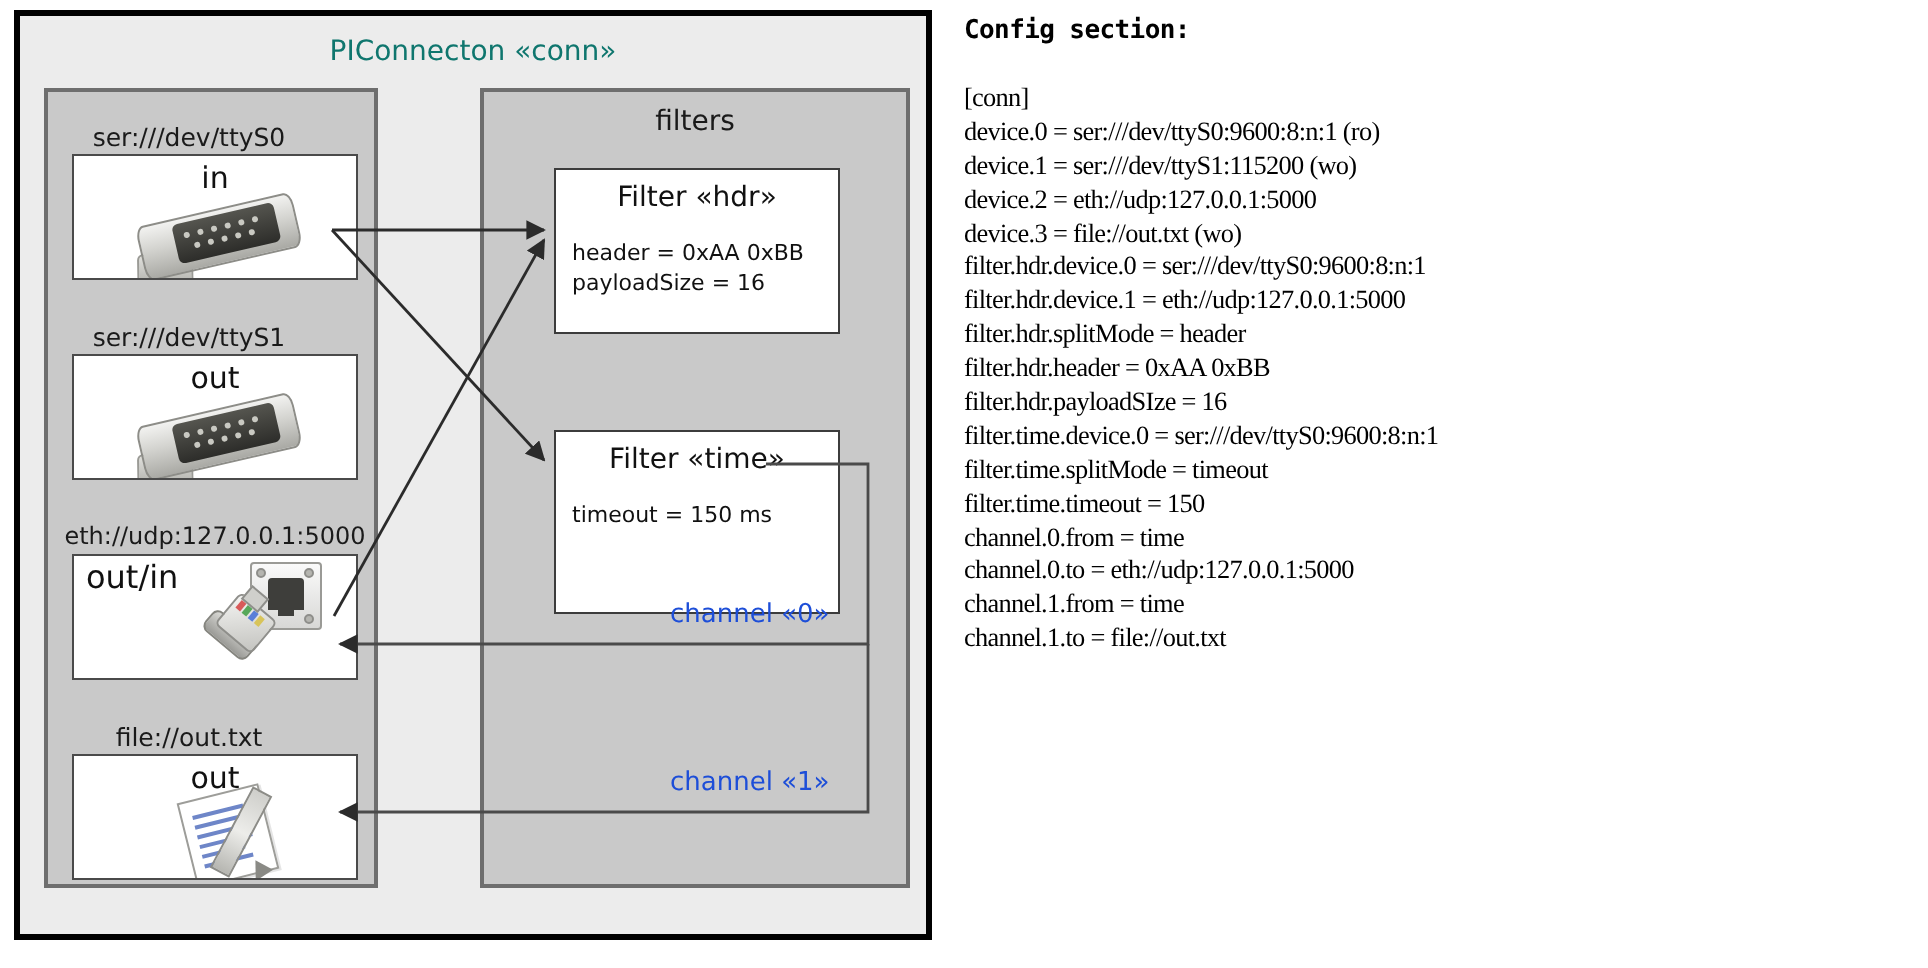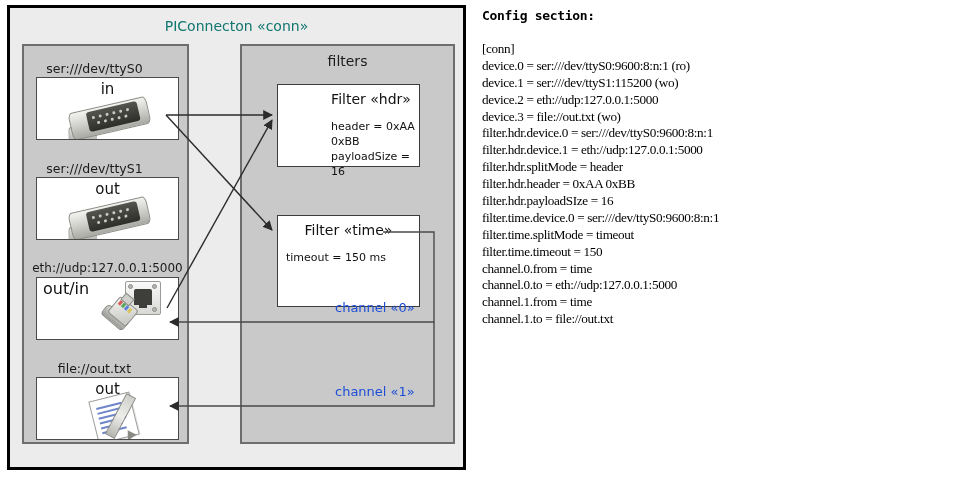--- a/index.html
+++ b/index.html
@@ -301,21 +301,21 @@
 
   
   .filter-card {
     position: absolute;
     left: 35px;
     width: 143px;
     background: #ffffff;
     border: 1.5px solid #3c3c3c;
     box-sizing: border-box;
   }
-  #filter-hdr  { top: 38px;  height: 83px; padding-left: 45px; }
+  #filter-hdr  { top: 38px;  height: 83px; }
   #filter-time { top: 169px; height: 92px; }
   .filter-title {
     text-align: center;
     font-size: 14px;
     color: #111;
     padding-top: 6px;
   }
   .filter-props {
     font-size: 11px;
     color: #111;

